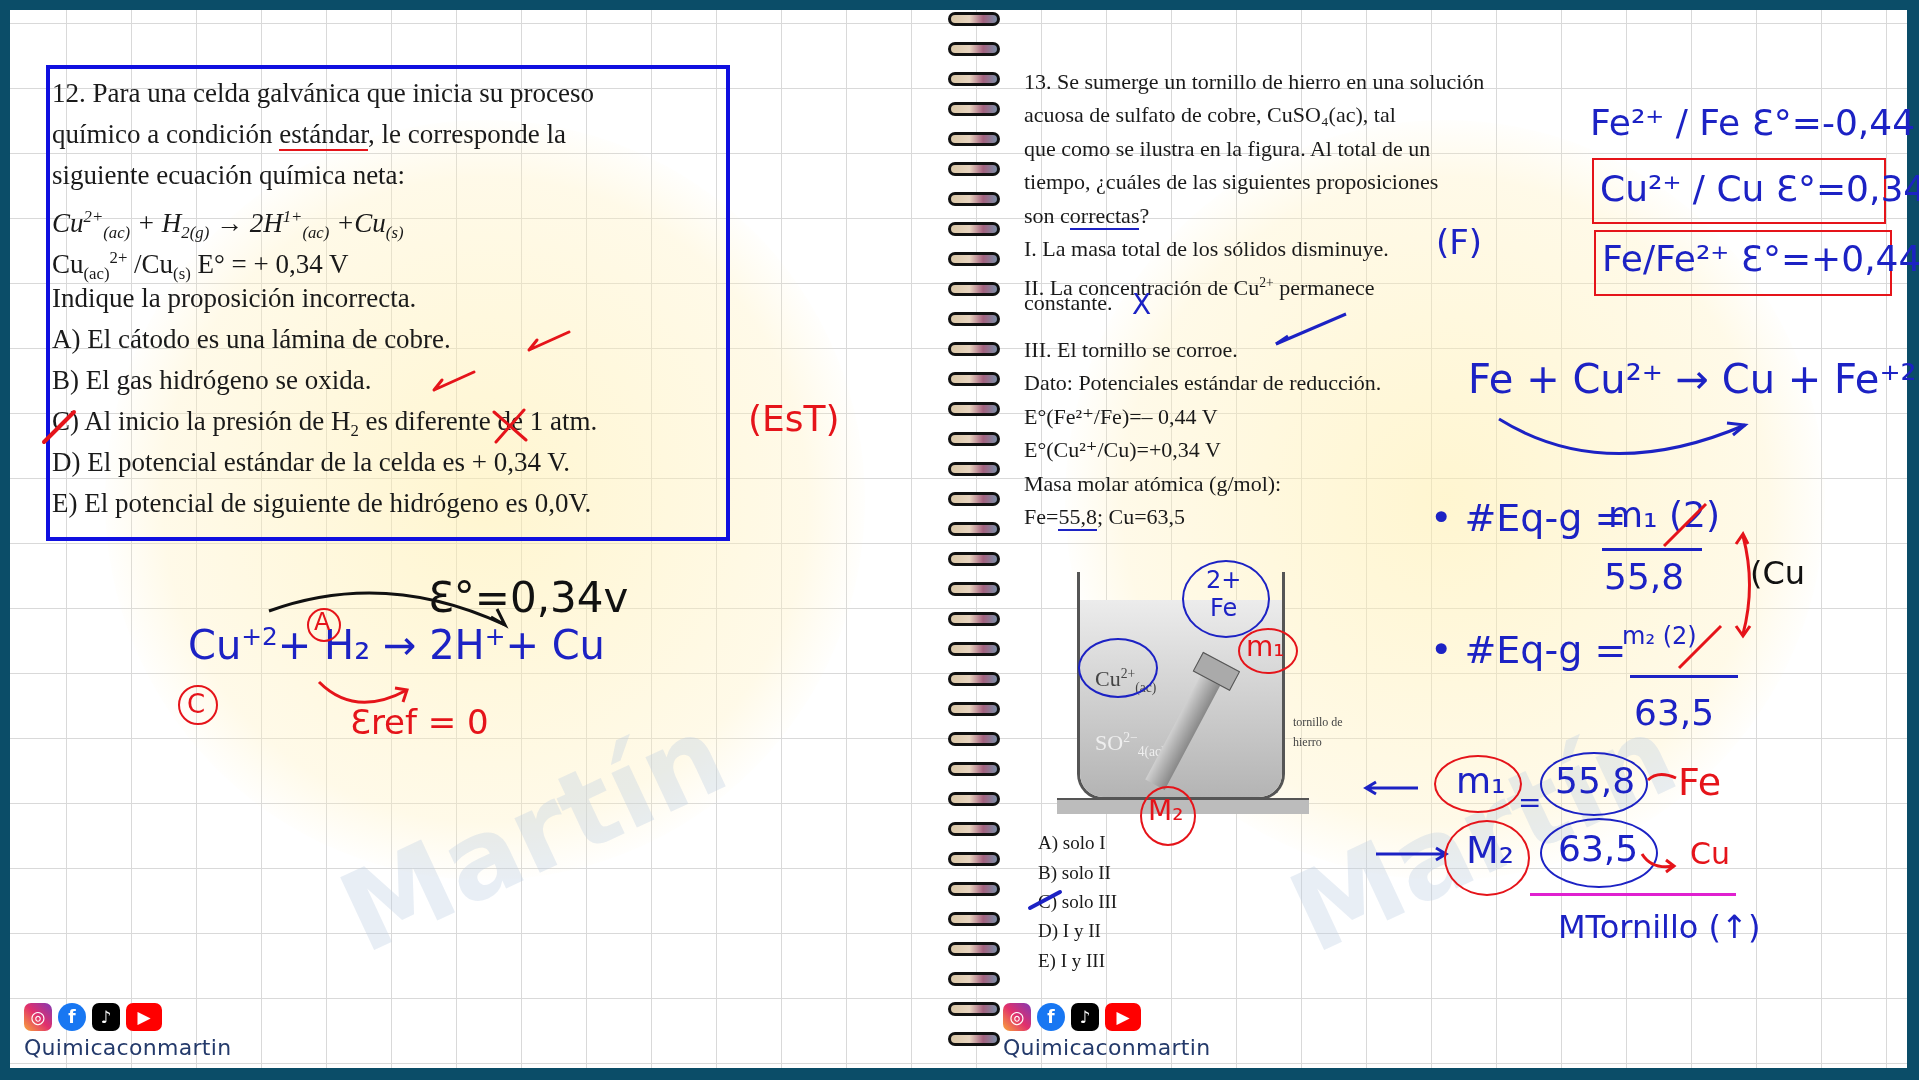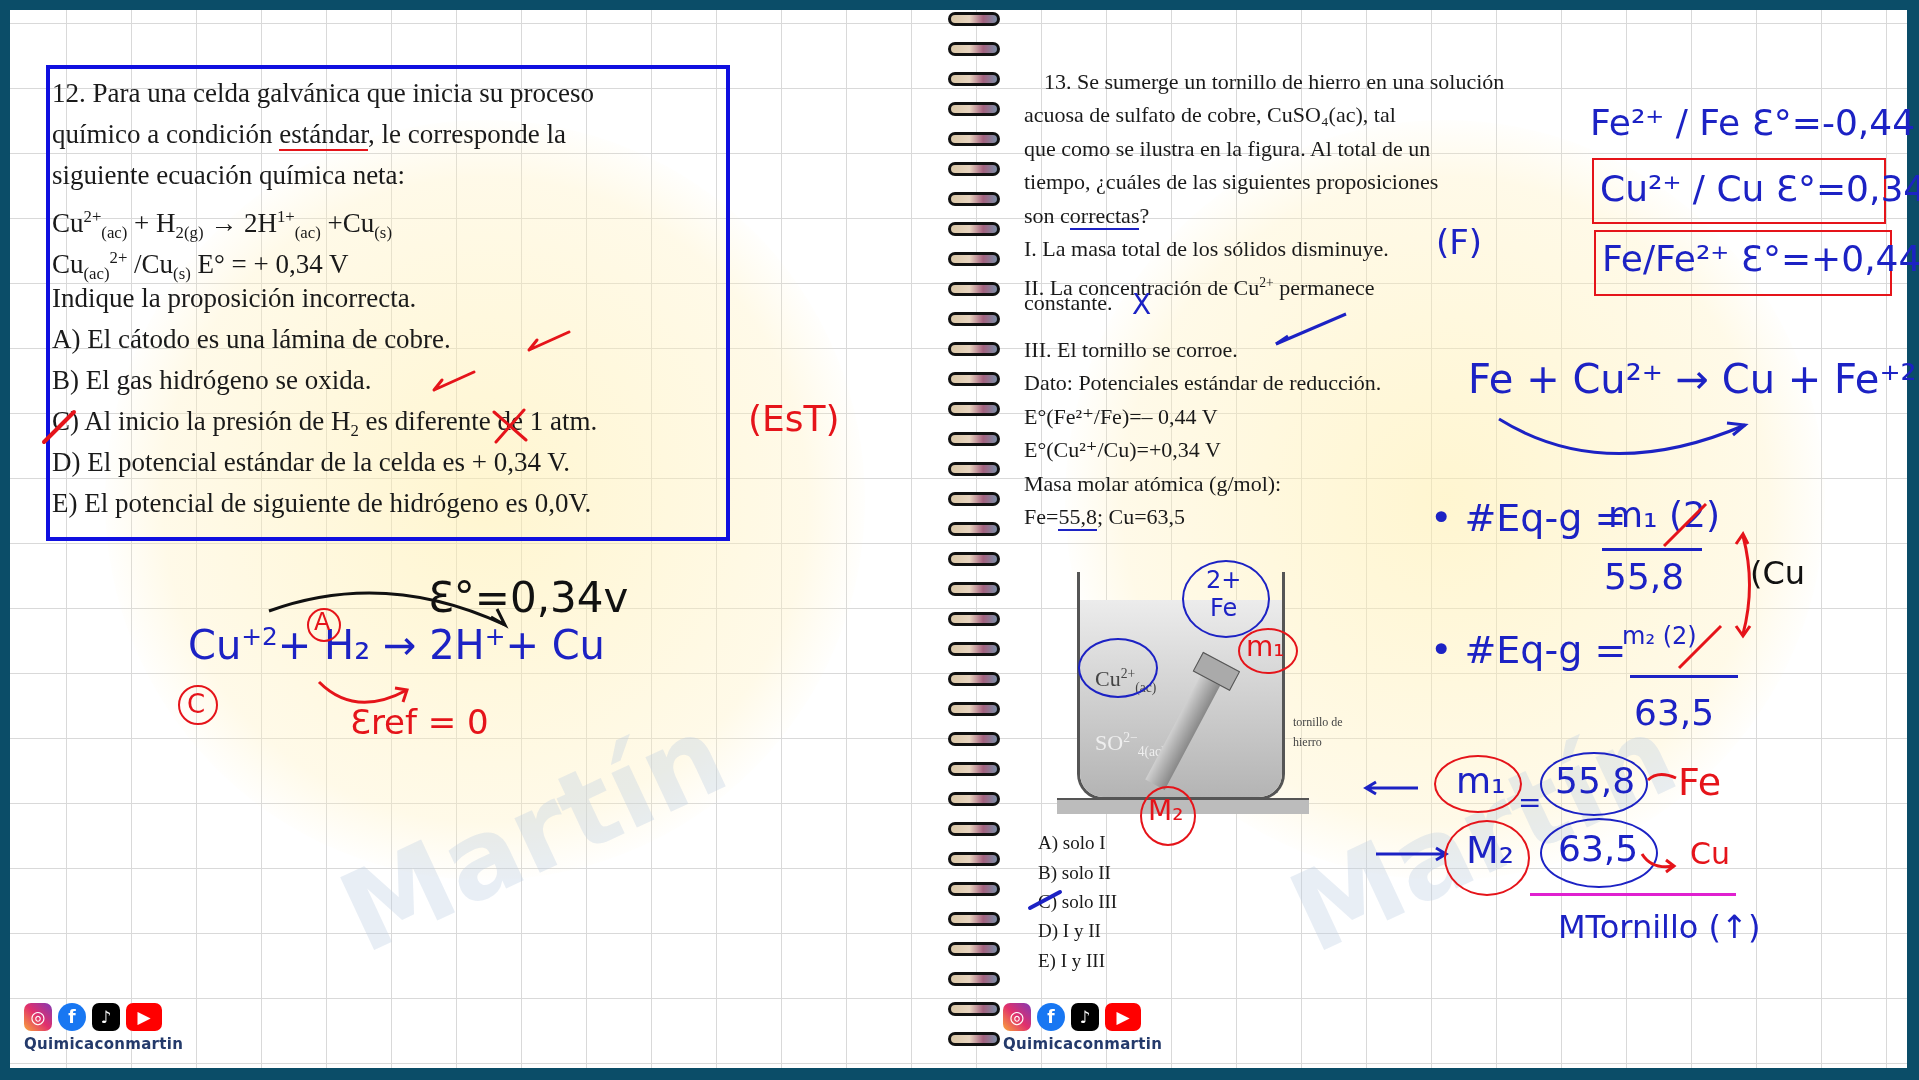--- a/index.html
+++ b/index.html
@@ -19,41 +19,41 @@
   .hand{position:absolute;font-family:"DejaVu Sans",sans-serif;white-space:nowrap;}
   .blue{color:#1c22c4;}
   .red{color:#e5141a;}
   .black{color:#111;}
   .redbox{position:absolute;border:2.5px solid #e5141a;box-sizing:border-box;}
   .circle-red{position:absolute;border:2.5px solid #e5141a;border-radius:50%;box-sizing:border-box;}
   .circle-blue{position:absolute;border:2.5px solid #1c22c4;border-radius:50%;box-sizing:border-box;}
   sup,sub{font-size:62%;}
   .social{position:absolute;display:flex;gap:6px;}
   .social .ic{width:28px;height:28px;border-radius:7px;display:flex;align-items:center;justify-content:center;color:#fff;font-family:"DejaVu Sans",sans-serif;font-weight:bold;font-size:17px;}
-  .brand{position:absolute;font-family:"DejaVu Sans",sans-serif;font-weight:bold;color:#243a6b;font-size:15px;letter-spacing:0.3px;}
+  .brand{position:absolute;font-family:"DejaVu Sans",sans-serif;font-weight:normal;color:#243a6b;font-size:22px;letter-spacing:0.3px;}
   svg{position:absolute;overflow:visible;}
 </style>
 </head>
 <body>
 
 <div class="page">
 
   <div class="watermark" style="left:95px;top:110px;width:760px;height:760px;"></div>
   <div class="watermark" style="left:1055px;top:110px;width:760px;height:760px;"></div>
   <div class="wm-text" style="left:320px;top:760px;">Martín</div>
   <div class="wm-text" style="left:1270px;top:760px;">Martín</div>
 
   <div class="qbox"></div>
 
   <div class="txt q12" style="left:42px;top:63px;">12. Para una celda galvánica que inicia su proceso</div>
   <div class="txt q12" style="left:42px;top:104px;">
     <span>químico a condición </span><span style="border-bottom:2.5px solid #e5141a;">estándar</span><span>, le corresponde la</span>
   </div>
   <div class="txt q12" style="left:42px;top:145px;">siguiente ecuación química neta:</div>
-  <div class="txt q12" style="left:42px;top:186px;">
+  <div class="txt q12" style="left:42px;top:186px;font-style:italic;">
     <span>Cu</span><sup>2+</sup><sub>(ac)</sub><span> + H</span><sub>2(g)</sub><span> → 2H</span><sup>1+</sup><sub>(ac)</sub><span> +Cu</span><sub>(s)</sub>
   </div>
   <div class="txt q12" style="left:42px;top:227px;">
     <span>Cu</span><sub>(ac)</sub><sup>2+</sup><span> /Cu</span><sub>(s)</sub><span> E° = + 0,34 V</span>
   </div>
   <div class="txt q12" style="left:42px;top:309px;">A) El cátodo es una lámina de cobre.</div>
   <div class="txt q12" style="left:42px;top:268px;">Indique la proposición incorrecta.</div>
   <div class="txt q12" style="left:42px;top:350px;">B) El gas hidrógeno se oxida.</div>
   <div class="txt q12" style="left:42px;top:391px;">
     <span>C) Al inicio la presión de H</span><sub>2</sub><span> es diferente de 1 atm.</span>
@@ -203,21 +203,21 @@
         <div class="ring"></div>
       </div>
     <div class="spiral" style="top:992px">
         <div class="ring"></div>
       </div>
     <div class="spiral" style="top:1022px">
         <div class="ring"></div>
       </div>
   </div>
 
-  <div class="txt q13" style="left:1014px;top:55px;margin-left:20px;">13. Se sumerge un tornillo de hierro en una solución</div>
+  <div class="txt q13" style="left:1014px;top:55px;">13. Se sumerge un tornillo de hierro en una solución</div>
   <div class="txt q13" style="left:1014px;top:88px;">acuosa de sulfato de cobre, CuSO₄(ac), tal</div>
   <div class="txt q13" style="left:1014px;top:122px;">que como se ilustra en la figura. Al total de un</div>
   <div class="txt q13" style="left:1014px;top:155px;">tiempo, ¿cuáles de las siguientes proposiciones</div>
   <div class="txt q13" style="left:1014px;top:189px;">
     <span>son c</span><span style="border-bottom:2.5px solid #1c22c4;">orrectas</span><span>?</span>
   </div>
   <div class="txt q13" style="left:1014px;top:222px;">I. La masa total de los sólidos disminuye.</div>
   <div class="txt q13" style="left:1014px;top:256px;text-align:center;">
     <span>II. La concentración de Cu</span><sup>2+</sup><span> permanece</span>
   </div>

